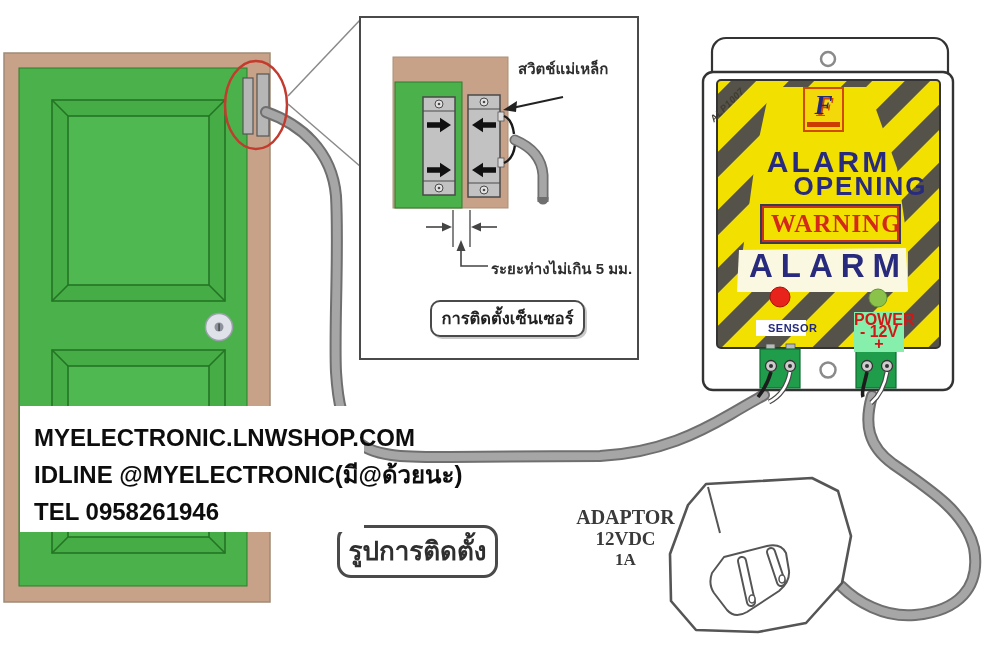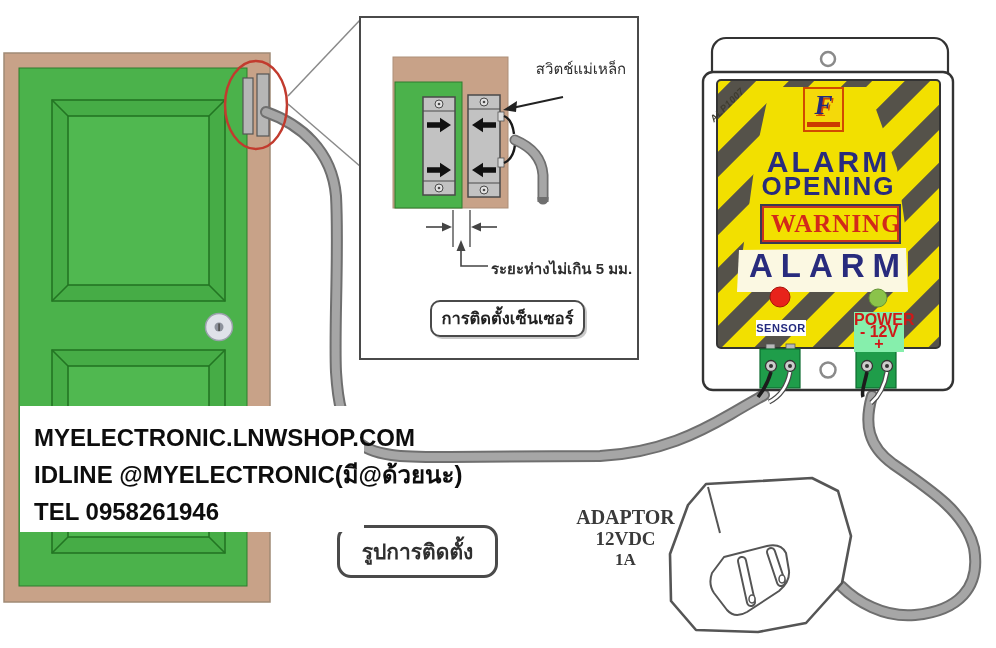--- a/index.html
+++ b/index.html
@@ -10,41 +10,41 @@
 
   
   .model{left:696px;top:99px;width:62px;transform:rotate(-45deg);font:italic bold 9.5px "Liberation Sans",sans-serif;
          color:#3f3c30;text-align:center;letter-spacing:.5px;}
   .logo{left:803px;top:87px;width:41px;height:45px;background:#f4d90a;border:2px solid #d14a00;text-align:center;}
   .logo-f{font:italic bold 27px "Liberation Serif",serif;color:#232a7e;line-height:33px;
           text-shadow:1.5px 1.5px 0 #d14a00;}
   .logo-bar{height:5px;background:#cc3b00;margin:0 2px;}
   .ttl{left:717px;width:223px;text-align:center;color:#282b7d;font-weight:bold;}
   .door-line{top:145px;font-size:30px;letter-spacing:3px;}
-  .opening-line{top:171px;font-size:26px;letter-spacing:2px;}
+  .opening-line{top:171px;font-size:26px;letter-spacing:2px;margin-left:32px;}
   .warning-box{left:762px;top:206px;width:137px;height:36px;background:#f2e000;border:2.5px solid #c8331f;
                outline:2px solid #3a3a52;text-align:center;font:bold 25px "Liberation Serif",serif;
                color:#d2291a;line-height:31px;letter-spacing:1px;padding-left:7px;}
   .alarm-line{top:247px;font-size:33px;letter-spacing:8px;}
   .sensor-lbl{left:756px;top:320px;width:50px;height:16px;background:#fff;color:#232a7e;
-              font-weight:bold;font-size:11px;line-height:16px;text-align:center;letter-spacing:.5px;}
+              font-weight:bold;font-size:11px;line-height:16px;text-align:center;letter-spacing:.5px;padding-left:12px;}
   .power-lbl{left:854px;top:312px;width:50px;background:#86efac;color:#d01818;font-weight:bold;
              font-size:16px;line-height:12px;text-align:center;padding:2px 0;}
 
   
-  .switch-lbl{left:518px;top:58px;width:126px;text-align:center;font-weight:normal;font-size:15px;
+  .switch-lbl{left:518px;top:58px;width:126px;text-align:left;font-weight:bold;font-size:15px;
               color:#2e2e2e;line-height:22px;}
   .gap-lbl{left:491px;top:257px;font-weight:bold;font-size:15px;color:#2e2e2e;white-space:nowrap;}
   .inset-title{left:430px;top:300px;width:155px;height:37px;background:#fff;border:2px solid #4a4a4a;
                border-radius:10px;text-align:center;font-weight:bold;font-size:16.5px;line-height:33px;
                color:#222;box-shadow:2px 2px 0 rgba(80,80,80,.3);}
 
   
   .caption-box{left:337px;top:525px;width:161px;height:53px;background:#fff;border:3px solid #4a4a4a;
-               border-radius:14px;text-align:center;font-weight:bold;font-size:21px;line-height:47px;color:#2f2f2f;}
+               border-radius:14px;text-align:center;font-weight:bold;font-size:26px;line-height:47px;color:#2f2f2f;}
   .adaptor-lbl{left:568px;top:506px;width:115px;text-align:center;color:#3a3a3a;
                font-family:"Liberation Serif",serif;font-weight:bold;line-height:1.12;}
   .adaptor-lbl .l1{font-size:20px;}
   .adaptor-lbl .l2{font-size:19px;}
   .adaptor-lbl .l3{font-size:17px;text-align:center;}
   .seller{left:20px;top:406px;width:344px;height:126px;background:#fff;color:#0d0d0d;
           font-weight:bold;font-size:24px;padding:13px 0 0 14px;}
   .seller div{line-height:37px;white-space:nowrap;}
 </style>
 </head>

